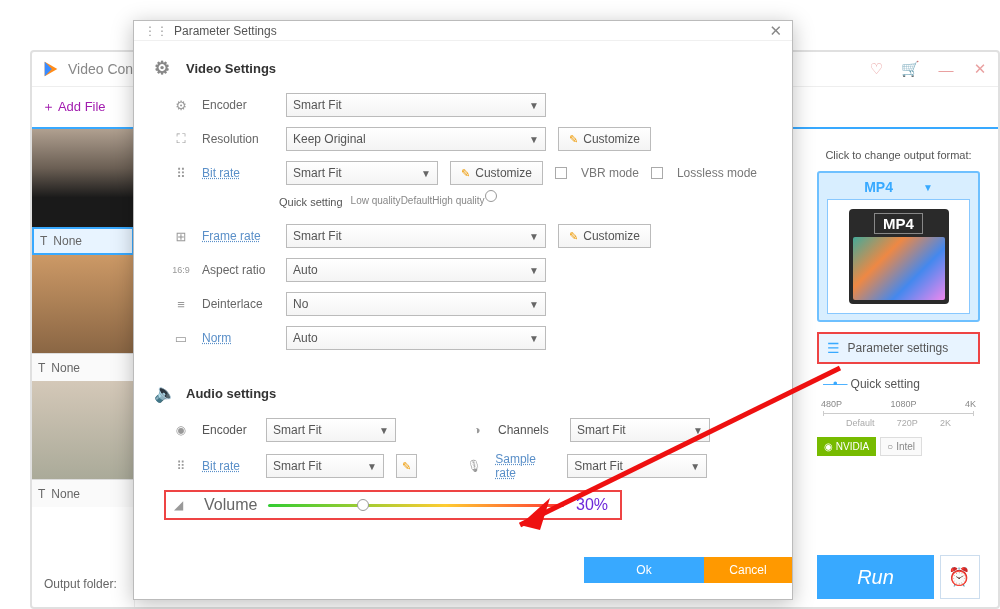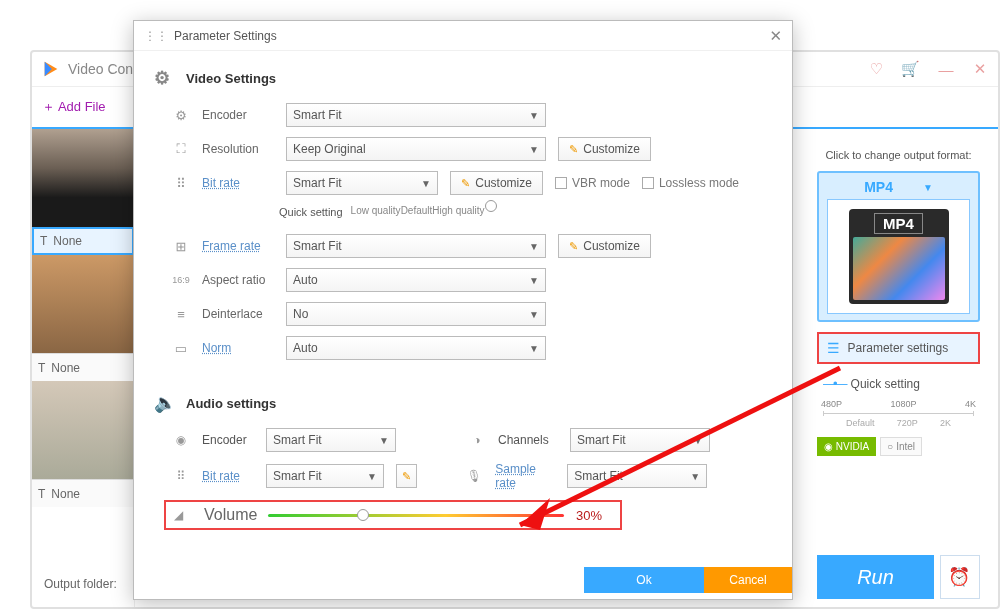--- a/index.html
+++ b/index.html
@@ -45,57 +45,57 @@
   .gpu-row{display:flex;gap:4px;margin-bottom:6px}
   .gpu{border:1px solid #ddd;padding:3px 6px;font-size:10px;color:#888;display:flex;align-items:center;gap:3px;background:#fafafa}
   .nv{background:#7b0;color:#fff;border-color:#7b0}
   .run{position:absolute;bottom:8px;left:6px;right:6px;display:flex;gap:6px}
   .run-btn{flex:1;height:44px;background:#38a9ff;color:#fff;font-size:20px;font-style:italic;font-weight:500;display:flex;align-items:center;justify-content:center}
   .alarm{width:40px;height:44px;border:1px solid #cde;display:flex;align-items:center;justify-content:center;color:#38a9ff;font-size:18px}
   .out-folder{position:absolute;bottom:16px;left:12px;font-size:12px;color:#666}
 
   
   .modal{position:absolute;left:133px;top:20px;width:660px;height:580px;background:#fff;border:1px solid #bbb;box-shadow:0 4px 20px rgba(0,0,0,0.25)}
-  .m-title{height:30px;display:flex;align-items:center;padding:0 10px;font-size:12px;color:#555;justify-content:space-between;border-bottom:1px solid #f0f0f0}
+  .m-title{height:20px;display:flex;align-items:center;padding:0 10px;font-size:12px;color:#555;justify-content:space-between;border-bottom:1px solid #f0f0f0}
   .m-title .ico{color:#999;margin-right:6px;font-size:12px}
   .m-close{color:#888;font-size:15px}
   .m-body{padding:8px 20px;height:calc(100% - 68px);overflow:hidden}
   .sect{display:flex;align-items:center;gap:10px;font-size:13px;font-weight:bold;color:#333;margin:8px 0 14px 0}
   .sect .sico{color:#888;font-size:18px;width:22px}
   .row{display:flex;align-items:center;gap:12px;margin-bottom:10px;font-size:12px;color:#555}
   .row .rico{width:18px;color:#999;font-size:13px;text-align:center;margin-left:18px}
   .row .rlabel{width:72px;color:#666}
   .row .rlabel.linked{color:#5a8fc8;text-decoration:underline dotted}
   .sel{height:24px;border:1px solid #bbb;background:linear-gradient(#fff,#f4f4f4);font-size:12px;color:#555;padding:0 6px;display:flex;align-items:center;justify-content:space-between;gap:22px}
   .sel.w1{width:260px}
   .sel.w2{width:152px}
   .sel.w3{width:130px}
   .sel.w4{width:118px}
   .sel.w5{width:140px}
   .sel .arr{color:#666;font-size:10px}
   .btn{height:24px;border:1px solid #bbb;background:linear-gradient(#fff,#f4f4f4);font-size:12px;color:#555;padding:0 10px;display:flex;align-items:center;gap:5px}
   .pencil{color:#e90;font-size:11px}
-  .chk{display:flex;align-items:center;gap:5px;font-size:12px;color:#777}
+  .chk{display:flex;align-items:center;gap:14px;font-size:12px;color:#777}
   .chk .box{width:12px;height:12px;border:1px solid #aaa;background:#fff}
   .qslider{display:flex;align-items:center;gap:0;margin-left:125px;margin-bottom:16px}
   .qslider .ql{font-size:11px;color:#555;margin-right:8px}
   .qslider .labels{flex:1;display:flex;flex-direction:row}
   .qslider .ltop{display:flex;justify-content:space-between;font-size:10px;color:#888;margin-bottom:2px}
   .qslider .track{height:3px;background:linear-gradient(90deg,#3c3 0%,#fc3 45%,#f33 100%);position:relative;border-radius:2px}
   .qslider .thumb{position:absolute;width:12px;height:12px;border:1px solid #999;background:#fff;border-radius:50%;top:-5px;left:48%}
   .arow{display:flex;align-items:center;gap:12px;font-size:12px;color:#555;margin-bottom:10px}
   .arow .rico{width:18px;color:#999;font-size:12px;text-align:center;margin-left:18px}
   .arow .rlabel{width:52px}
   .arow .rlabel.linked{color:#5a8fc8;text-decoration:underline dotted}
   .vol-row{border:2px solid #e44;padding:4px 8px;display:flex;align-items:center;gap:12px;margin-bottom:6px;margin-left:10px;margin-right:150px}
   .vol-row .rico{width:18px;color:#999;font-size:12px}
   .vol-row .rlabel{width:52px;font-size:16px;color:#666}
   .vslider{flex:1;height:3px;background:linear-gradient(90deg,#3c3 0%,#fc3 60%,#f33 100%);position:relative;border-radius:2px}
   .vslider .thumb{position:absolute;width:12px;height:12px;border:1px solid #999;background:#fff;border-radius:50%;top:-5px;left:30%}
-  .vperc{font-size:13px;color:#b91c1c;width:36px}
+  .vperc{font-size:16px;color:#6d28d9;width:36px}
   .m-footer{height:38px;display:flex;align-items:center;padding:0 0;gap:0}
   .m-footer .sp{flex:1}
   .fb{height:26px;width:120px;color:#fff;font-size:12px;display:flex;align-items:center;justify-content:center;border:none}
   .fb.save{background:#38a9ff;margin-left:70px}
   .fb.ok{background:#38a9ff}
   .fb.cancel{background:#f90;width:88px}
 
   
   .arrow{position:absolute;pointer-events:none;z-index:50}
   .arrow svg{overflow:visible}

